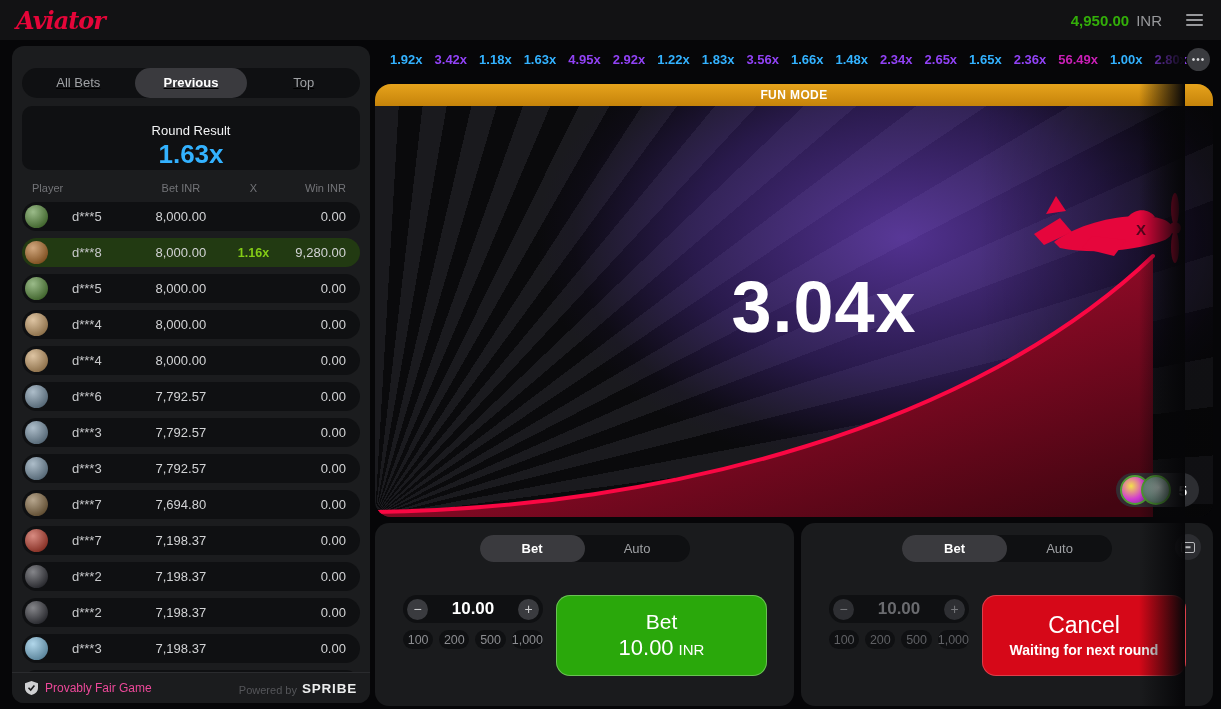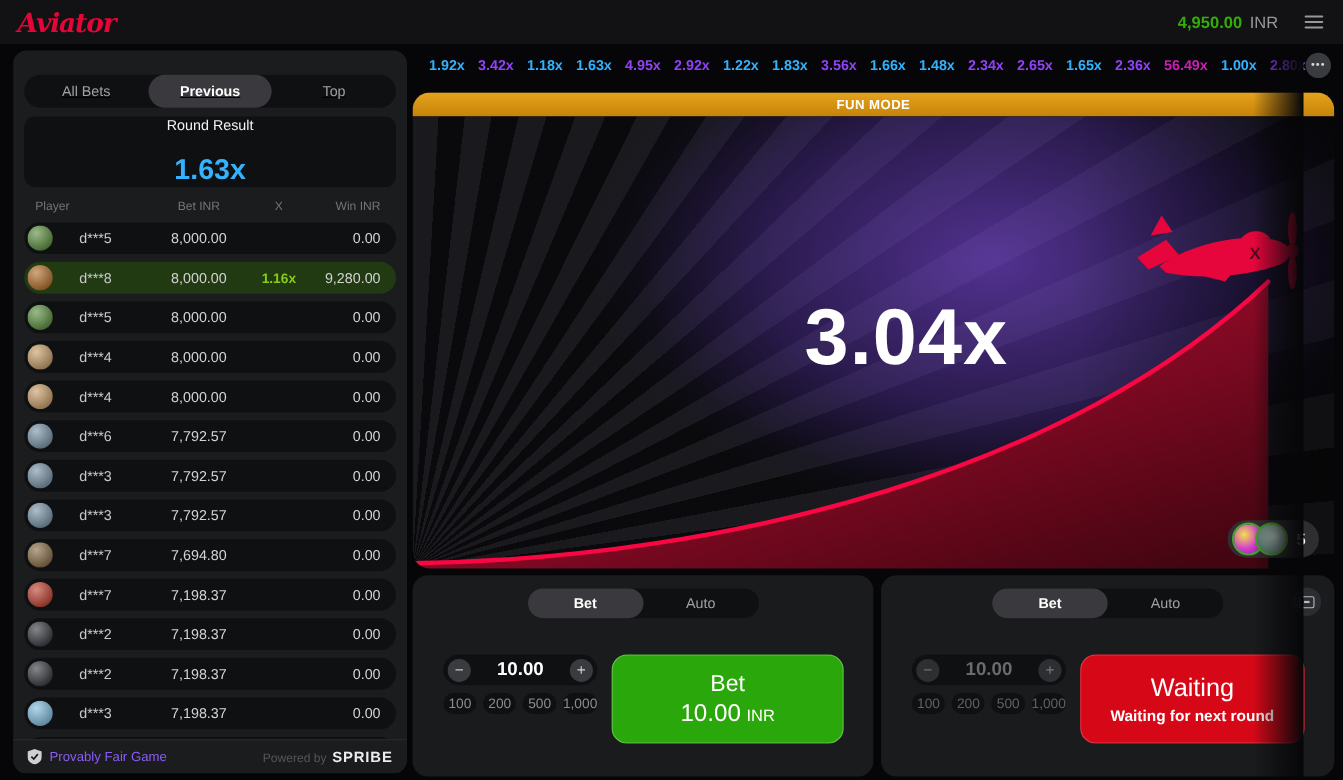--- a/index.html
+++ b/index.html
@@ -17,40 +17,40 @@
   .menu-btn{margin-left:15px;display:flex;flex-direction:column;gap:3px;cursor:pointer;padding:4px 2px;}
   .menu-btn i{display:block;width:17px;height:2px;background:#97989b;border-radius:1px;}
 
   
   .sidebar{position:absolute;left:12px;top:46px;width:358px;height:657px;background:#1b1c1e;
            border-radius:12px;overflow:hidden;}
   .sb-tabs{margin:22px 10px 8px;background:#0f1012;border-radius:15px;height:30px;display:flex;text-decoration:underline;}
   .sb-tab{flex:1;text-align:center;font-size:13px;color:#9fa1a4;line-height:30px;border-radius:15px;cursor:pointer;}
   .sb-tab.active{background:#3a3a3e;color:#fff;font-weight:bold;}
   .result-card{margin:0 10px 8px;background:#0f1012;border-radius:10px;height:64px;
-               display:flex;flex-direction:column;align-items:center;justify-content:space-between;gap:14px;}
+               display:flex;flex-direction:column;align-items:center;justify-content:flex-end;gap:1px;}
   .result-label{color:#f2f3f4;font-size:13px;}
   .result-value{color:#33b2ff;font-size:26px;font-weight:bold;}
   .thead{margin:2px 10px 0;height:20px;display:grid;grid-template-columns:33% 28% 15% 24%;
          align-items:center;font-size:11px;color:#737478;}
   .h-player{padding-left:10px;}.h-bet{text-align:center;}.h-x{text-align:center;}
   .h-win{text-align:right;padding-right:14px;}
   .rows{margin:4px 10px 0;height:484px;overflow:hidden;display:flex;flex-direction:column;gap:7px;}
   .brow{flex:0 0 29px;background:#0f1012;border-radius:15px;display:grid;
         grid-template-columns:33% 28% 15% 24%;align-items:center;font-size:13px;}
   .brow.win{background:#223a12;}
   .pcell{display:flex;align-items:center;gap:24px;padding-left:3px;color:#c7c8ca;}
   .avatar{width:23px;height:23px;border-radius:50%;flex:0 0 23px;
           background-image:radial-gradient(circle at 35% 30%,rgba(255,255,255,.38),rgba(0,0,0,.3) 78%);}
   .cell-bet{text-align:center;color:#d2d3d5;}
   .cell-x{text-align:center;color:#84cc16;font-weight:bold;font-size:12.5px;}
   .cell-win{text-align:right;padding-right:14px;color:#d2d3d5;}
   .sb-footer{position:absolute;left:0;right:0;bottom:0;height:31px;border-top:1px solid #2a2b2e;
              background:#1b1c1e;display:flex;align-items:center;padding:0 13px;box-sizing:border-box;}
-  .pf{display:flex;align-items:center;gap:7px;color:#8b5cf6;font-size:12px;cursor:pointer;}
+  .pf{display:flex;align-items:center;gap:7px;color:#ec4899;font-size:12px;cursor:pointer;}
   .powered{margin-left:auto;display:flex;align-items:flex-end;gap:5px;cursor:pointer;}
   .pw-by{color:#55565a;font-size:11px;}
   .pw-brand{color:#eceded;font-weight:bold;font-size:13.5px;letter-spacing:.8px;}
 
   
   .main{position:absolute;left:375px;top:46px;width:838px;height:663px;}
   .history{position:relative;height:27px;display:flex;align-items:center;overflow:hidden;
            padding:0 34px 0 15px;box-sizing:border-box;white-space:nowrap;}
   .hist-item{font-size:13px;font-weight:bold;margin-right:12px;cursor:pointer;}
   .t-blue{color:#33b2ff;}.t-purple{color:#9142f5;}.t-pink{color:#ca1fb6;}
@@ -441,21 +441,21 @@
               <div class="qbtn">100</div>
 
               <div class="qbtn">200</div>
 
               <div class="qbtn">500</div>
 
               <div class="qbtn">1,000</div>
             </div>
         </div>
         <div class="big-btn red">
-          <div class="bb-title-red">Waiting</div>
+          <div class="bb-title-red">Cancel</div>
           <div class="bb-wait">Waiting for next round</div>
         </div>
       </div>
     </div>
 
   <div class="hist-fade" style="position:absolute;top:0;"></div>
       <div class="hist-more" style="position:absolute;top:2px;right:3px;">•••</div>
     </div>
 </div>
 

